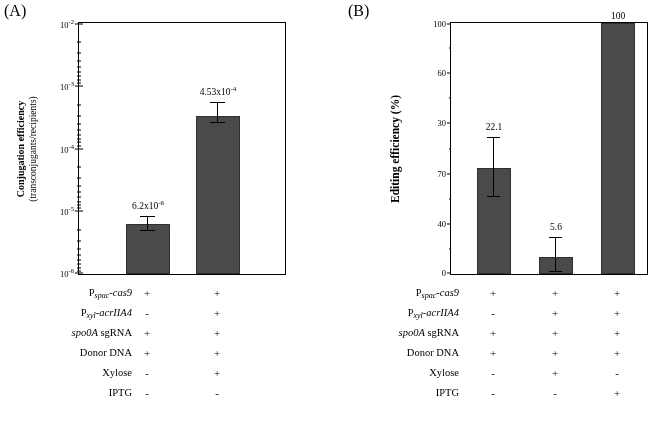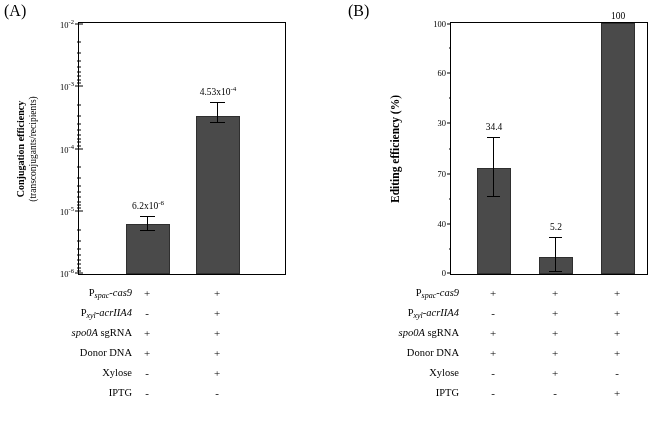--- a/index.html
+++ b/index.html
@@ -450,27 +450,27 @@
         </div>
       <div style="position:absolute;left:0;top:90%;">
           <span class="tickmark minor"></span>
         </div>
     </div>
 
     <div class="bar" style="left:26px; width:34px; height:106px;"></div>
     <div class="errbar" style="left:42px; bottom:77px; height:59px;"></div>
     <div class="errcap" style="left:36px; width:13px; bottom:136px;"></div>
     <div class="errcap" style="left:36px; width:13px; bottom:77px;"></div>
-    <div class="barlabel" style="left:43px; bottom:142px;">34.4</div>
+    <div class="barlabel" style="left:43px; bottom:142px;">22.1</div>
 
     <div class="bar" style="left:88px; width:34px; height:17px;"></div>
     <div class="errbar" style="left:104px; bottom:2px; height:34px;"></div>
     <div class="errcap" style="left:98px; width:13px; bottom:36px;"></div>
     <div class="errcap" style="left:98px; width:13px; bottom:2px;"></div>
-    <div class="barlabel" style="left:105px; bottom:42px;">5.2</div>
+    <div class="barlabel" style="left:105px; bottom:42px;">5.6</div>
 
     <div class="bar" style="left:150px; width:34px; height:251px;"></div>
     <div class="barlabel" style="left:167px; bottom:253px;">100</div>
   </div>
 
   <div class="cond-table" id="condB" style="left:0px; top:283px; width:335px;">
 
     <div class="cond-row">
       <span class="cond-name" style="width:130px; right:210px;">P<span class="sub">spac</span>-<i>cas9</i></span>
       <span class="cond-val" style="left:159px;">+</span>

